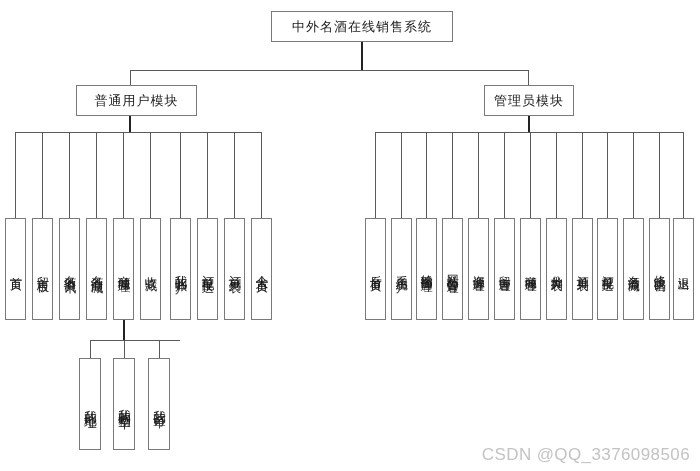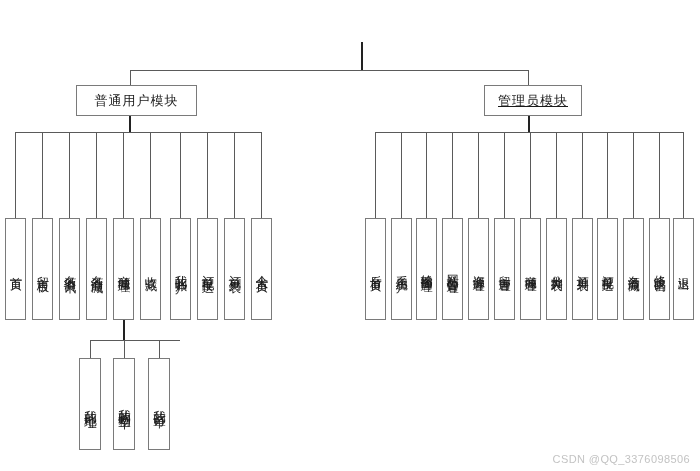--- a/index.html
+++ b/index.html
@@ -49,43 +49,46 @@
     z-index: 1;
   }
   .conn.h { height: 1px; }
   .conn.v { width: 1px; }
   .conn.thick { background: #222222; }
   .conn.thick.v { width: 2px; }
   .watermark {
     position: absolute;
     right: 10px;
     bottom: 6px;
-    font-size: 11px;
+    font-size: 17px;
     color: #c3c3c3;
     letter-spacing: 0.4px;
     z-index: 5;
     white-space: nowrap;
   }
 </style>
 </head>
 <body>
 
 <div id="canvas">
 
+  <div class="node horiz" id="root-node" style="left:271px; top:11px; width:182px; height:31px;">
+    <span>中外名酒在线销售系统</span>
+  </div>
 
   <div class="conn v thick" style="left:361px; top:42px; width:2px; height:28px;"></div>
 
   <div class="conn h" style="left:130px; top:70px; width:399px; height:1px;"></div>
   <div class="conn v" style="left:130px; top:70px; height:15px;"></div>
   <div class="conn v" style="left:528px; top:70px; height:15px;"></div>
 
   <div class="node horiz" style="left:76px; top:85px; width:121px; height:31px;">
     <span>普通用户模块</span>
   </div>
-  <div class="node horiz" style="left:484px; top:85px; width:98px; height:31px;text-decoration:underline;">
+  <div class="node horiz" style="left:484px; top:85px; width:90px; height:31px;">
     <span>管理员模块</span>
   </div>
 
   <div class="conn v thick" style="left:129px; top:116px; width:2px; height:17px;"></div>
 
   <div class="conn h" style="left:15px; top:132px; width:246px; height:1px;"></div>
 
   <div class="conn v thick" style="left:528px; top:116px; width:2px; height:17px;"></div>
 
   <div class="conn h" style="left:375px; top:132px; width:308px; height:1px;"></div>

